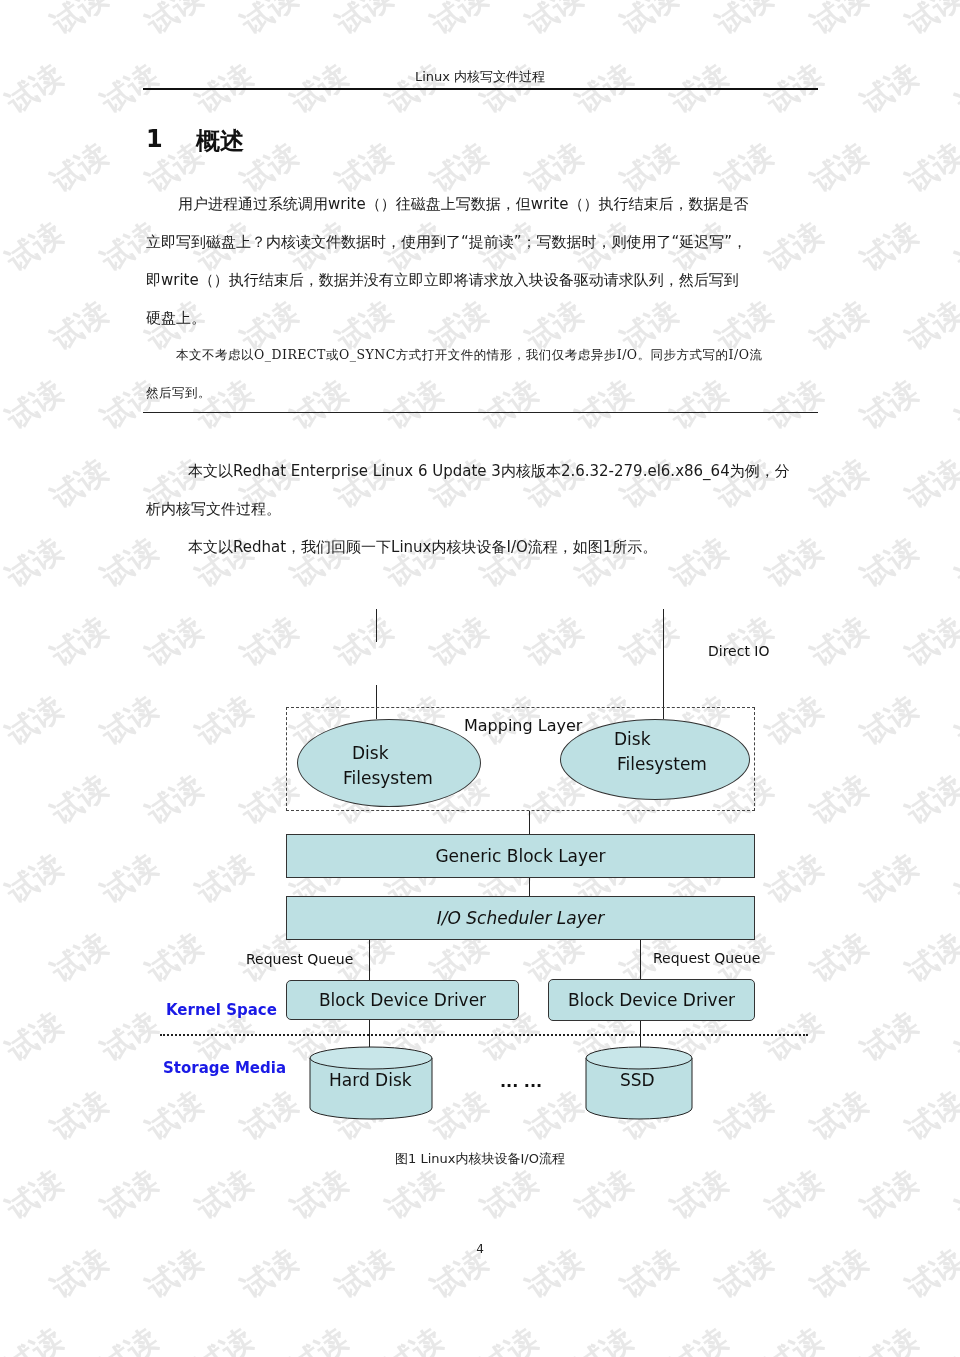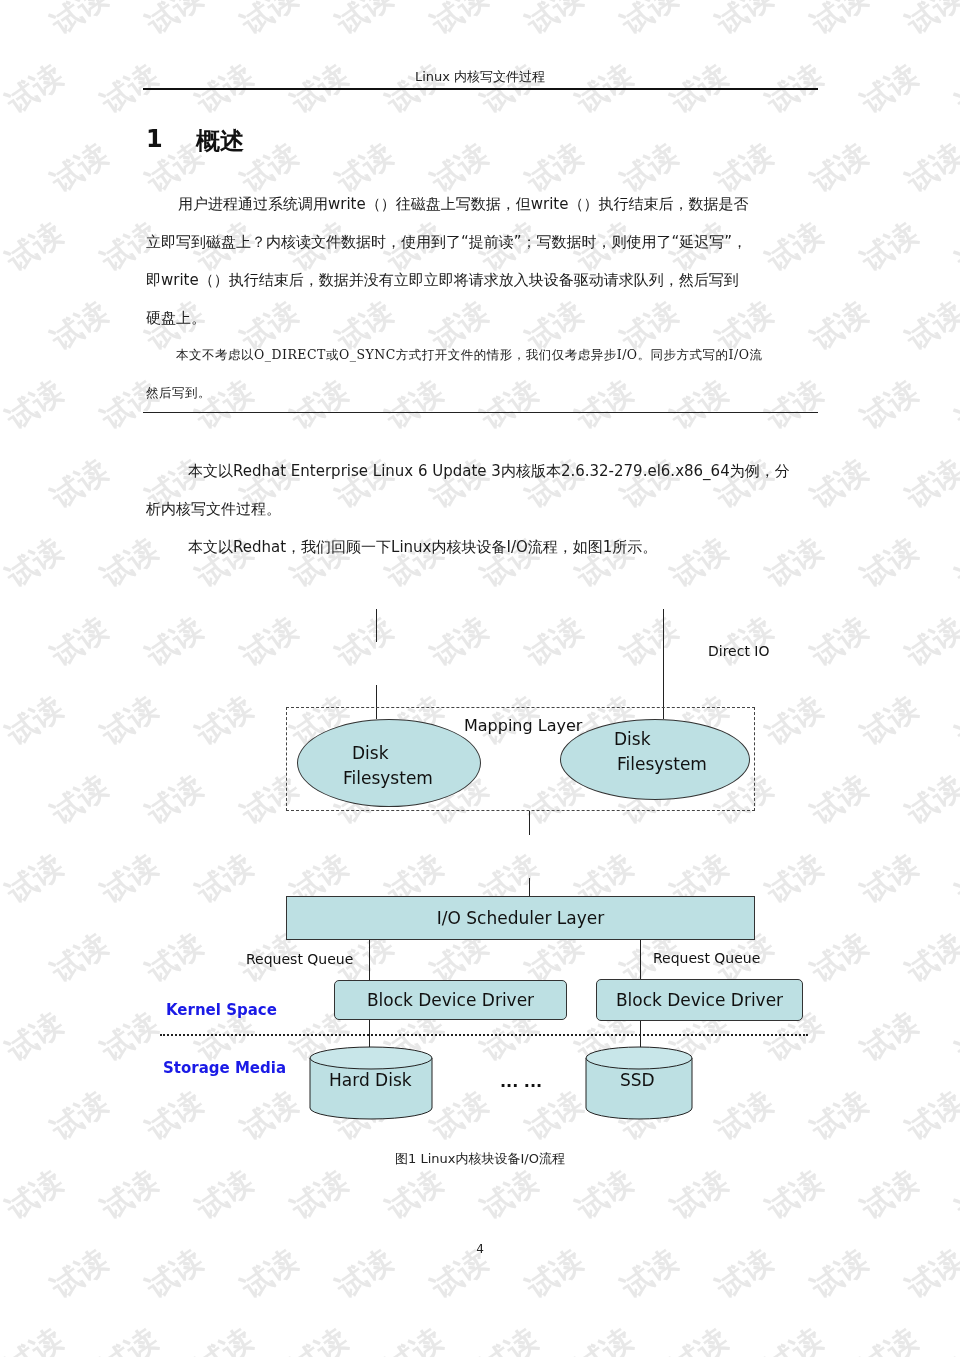--- a/index.html
+++ b/index.html
@@ -19,21 +19,21 @@
   .para .indent { display: inline-block; width: 32px; }
   .note { position: absolute; left: 146px; width: 670px; font-size: 12.5px; line-height: 38px;
           font-family: "DejaVu Serif", serif; color: #1a1a1a; letter-spacing: 0.5px; }
   .note-rule { position: absolute; top: 412px; left: 143px; width: 675px; height: 1px; background: #222; }
 
   
   .diagram { position: absolute; left: 0; top: 0; width: 960px; height: 1357px; }
   .box { position: absolute; background: #bde0e3; border: 1px solid #333; box-sizing: border-box;
          display: flex; align-items: center; justify-content: center; font-size: 17px; color: #111; }
   .box.small { font-size: 14px; }
-  .box.rounded { border-radius: 5px; margin-left: 48px; }
+  .box.rounded { border-radius: 5px; }
   .vline { position: absolute; width: 1px; background: #222; }
   .dash-box { position: absolute; border: 1px dashed #444; box-sizing: border-box; }
   .ellipse { position: absolute; background: #bde0e3; border: 1px solid #333; border-radius: 50%; box-sizing: border-box; }
   .ell-text { position: absolute; font-size: 17px; color: #111; line-height: 26px; }
   .label { position: absolute; font-size: 14px; color: #111; white-space: nowrap; }
   .label.big { font-size: 16px; }
   .side-label { position: absolute; font-size: 15px; font-weight: bold; color: #1a1ae6; white-space: nowrap; }
   .dotted-line { position: absolute; top: 1034px; left: 160px; width: 648px; border-top: 2px dotted #222; }
   .cyl { position: absolute; }
   .caption { position: absolute; top: 1150px; left: 0; width: 960px; text-align: center; font-size: 13px; color: #222; }
@@ -275,24 +275,25 @@
     <div class="ellipse" style="left:297px;top:719px;width:184px;height:88px;"></div>
     <div class="ell-text" style="left:352px;top:740px;">Disk</div>
     <div class="ell-text" style="left:343px;top:765px;">Filesystem</div>
 
     <div class="ellipse" style="left:560px;top:719px;width:190px;height:81px;"></div>
     <div class="ell-text" style="left:614px;top:726px;">Disk</div>
     <div class="ell-text" style="left:617px;top:751px;">Filesystem</div>
 
     <div class="vline" style="left:529px;top:811px;height:24px;"></div>
 
+    <div class="box" style="left:286px;top:834px;width:469px;height:44px;">Generic Block Layer</div>
 
     <div class="vline" style="left:529px;top:878px;height:19px;"></div>
 
-    <div class="box" style="left:286px;top:896px;width:469px;height:44px;">I/O Scheduler Layer</div>
+    <div class="box" style="left:286px;top:896px;width:469px;height:44px;font-style:italic;">I/O Scheduler Layer</div>
 
     <div class="vline" style="left:369px;top:940px;height:41px;"></div>
     <div class="vline" style="left:640px;top:940px;height:40px;"></div>
 
     <div class="label" style="left:246px;top:951px;">Request Queue</div>
     <div class="label" style="left:653px;top:950px;">Request Queue</div>
 
     <div class="box rounded" style="left:286px;top:980px;width:233px;height:40px;">Block Device Driver</div>
     <div class="box rounded" style="left:548px;top:979px;width:207px;height:42px;">Block Device Driver</div>
 

